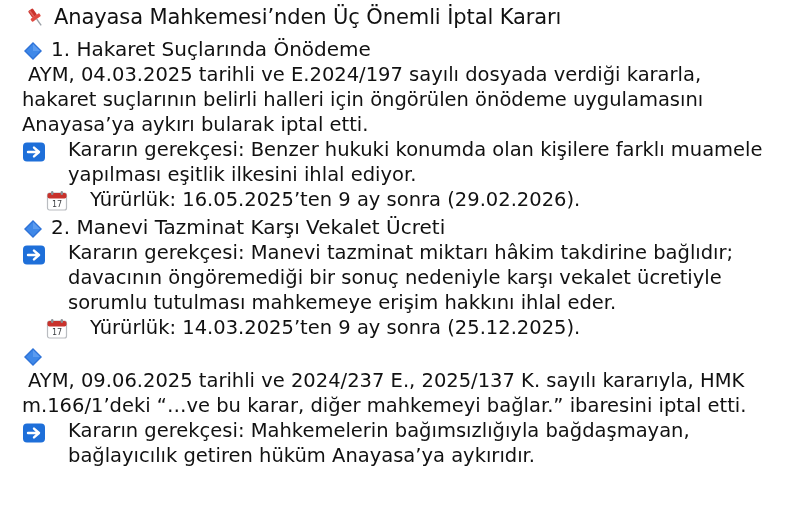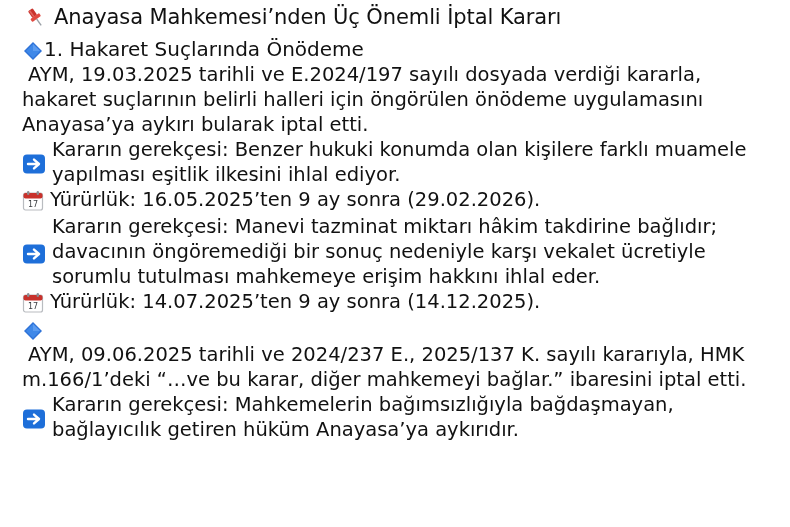--- a/index.html
+++ b/index.html
@@ -31,41 +31,42 @@
     line-height: 26px;
     color: #111111;
     letter-spacing: -0.1px;
   }
   .section {
     margin-bottom: 2px;
   }
   .head-row {
     display: flex;
     align-items: flex-start;
+    gap: 7px;
     margin-left: 14px;
   }
   .head-text {
     font-size: 20px;
     line-height: 26px;
     color: #111111;
   }
   .para {
     font-size: 19.5px;
     line-height: 25px;
     color: #111111;
     margin: 0 0 0 14px;
     text-align: left;
   }
   .para.indent {
     text-indent: 6px;
   }
   .inline-row {
     display: flex;
-    align-items: center;
-    gap: 6px;
+    align-items: flex-start;
+    gap: 22px;
     margin-left: 14px;
   }
   .inline-row .body {
     font-size: 19.5px;
     line-height: 25px;
     color: #111111;
     flex: 1;
   }
 
   
@@ -86,20 +87,21 @@
   }
   .icon-arrow {
     width: 24px;
     height: 22px;
     margin-top: 4px;
   }
   .icon-cal {
     width: 22px;
     height: 22px;
     margin-top: 3px;
+    margin-left: 24px;
   }
   svg { display: block; }
 </style>
 </head>
 <body>
 
 <div class="page">
 
   <div class="title-row">
     <span class="icon icon-pin">
@@ -119,21 +121,21 @@
     <div class="head-row">
       <span class="icon icon-diamond">
         <svg viewBox="0 0 22 22" width="22" height="22">
           <polygon points="11,2 20,11 11,20 2,11" fill="#2E73D8"></polygon>
           <polygon points="11,4 18,11 11,18 4,11" fill="#3f88e8"></polygon>
           <polygon points="11,4 18,11 11,11" fill="#5c9cf0"></polygon>
         </svg>
       </span>
       <div class="head-text">1. Hakaret Suçlarında Önödeme</div>
     </div>
-    <p class="para indent">AYM, 19.03.2025 tarihli ve E.2024/197 sayılı dosyada verdiği kararla, hakaret suçlarının belirli halleri için öngörülen önödeme uygulamasını Anayasa’ya aykırı bularak iptal etti.</p>
+    <p class="para indent">AYM, 04.03.2025 tarihli ve E.2024/197 sayılı dosyada verdiği kararla, hakaret suçlarının belirli halleri için öngörülen önödeme uygulamasını Anayasa’ya aykırı bularak iptal etti.</p>
     <div class="inline-row">
       <span class="icon icon-arrow">
         <svg viewBox="0 0 24 22" width="24" height="22">
           <rect x="1" y="1.5" width="22" height="19" rx="4" fill="#1E6FD9"></rect>
           <path d="M6 11 h8.5 M12 6.6 L17 11 L12 15.4" fill="none" stroke="#ffffff" stroke-width="2.4" stroke-linecap="round" stroke-linejoin="round"></path>
         </svg>
       </span>
       <div class="body">Kararın gerekçesi: Benzer hukuki konumda olan kişilere farklı muamele yapılması eşitlik ilkesini ihlal ediyor.</div>
     </div>
     <div class="inline-row">
@@ -144,40 +146,50 @@
           <rect x="5" y="1" width="2.4" height="4" rx="1.2" fill="#8c8f93"></rect>
           <rect x="14.6" y="1" width="2.4" height="4" rx="1.2" fill="#8c8f93"></rect>
           <text x="11" y="17.2" font-family="DejaVu Sans, sans-serif" font-size="8" fill="#3a3d40" text-anchor="middle">17</text>
         </svg>
       </span>
       <div class="body">Yürürlük: 16.05.2025’ten 9 ay sonra (29.02.2026).</div>
     </div>
   </div>
 
   <div class="section">
+    <div class="head-row">
+      <span class="icon icon-diamond">
+        <svg viewBox="0 0 22 22" width="22" height="22">
+          <polygon points="11,2 20,11 11,20 2,11" fill="#2E73D8"></polygon>
+          <polygon points="11,4 18,11 11,18 4,11" fill="#3f88e8"></polygon>
+          <polygon points="11,4 18,11 11,11" fill="#5c9cf0"></polygon>
+        </svg>
+      </span>
+      <div class="head-text">2. Manevi Tazminat Karşı Vekalet Ücreti</div>
+    </div>
     <div class="inline-row">
       <span class="icon icon-arrow">
         <svg viewBox="0 0 24 22" width="24" height="22">
           <rect x="1" y="1.5" width="22" height="19" rx="4" fill="#1E6FD9"></rect>
           <path d="M6 11 h8.5 M12 6.6 L17 11 L12 15.4" fill="none" stroke="#ffffff" stroke-width="2.4" stroke-linecap="round" stroke-linejoin="round"></path>
         </svg>
       </span>
       <div class="body">Kararın gerekçesi: Manevi tazminat miktarı hâkim takdirine bağlıdır; davacının öngöremediği bir sonuç nedeniyle karşı vekalet ücretiyle sorumlu tutulması mahkemeye erişim hakkını ihlal eder.</div>
     </div>
     <div class="inline-row">
       <span class="icon icon-cal">
         <svg viewBox="0 0 22 22" width="22" height="22">
           <rect x="1.5" y="3" width="19" height="17" rx="2" fill="#ffffff" stroke="#b9bcc0" stroke-width="1.2"></rect>
           <rect x="1.5" y="3" width="19" height="5.5" rx="2" fill="#C8322C"></rect>
           <rect x="5" y="1" width="2.4" height="4" rx="1.2" fill="#8c8f93"></rect>
           <rect x="14.6" y="1" width="2.4" height="4" rx="1.2" fill="#8c8f93"></rect>
           <text x="11" y="17.2" font-family="DejaVu Sans, sans-serif" font-size="8" fill="#3a3d40" text-anchor="middle">17</text>
         </svg>
       </span>
-      <div class="body">Yürürlük: 14.07.2025’ten 9 ay sonra (14.12.2025).</div>
+      <div class="body">Yürürlük: 14.03.2025’ten 9 ay sonra (25.12.2025).</div>
     </div>
   </div>
 
   <div class="section">
     <div class="head-row">
       <span class="icon icon-diamond">
         <svg viewBox="0 0 22 22" width="22" height="22">
           <polygon points="11,2 20,11 11,20 2,11" fill="#2E73D8"></polygon>
           <polygon points="11,4 18,11 11,18 4,11" fill="#3f88e8"></polygon>
           <polygon points="11,4 18,11 11,11" fill="#5c9cf0"></polygon>

